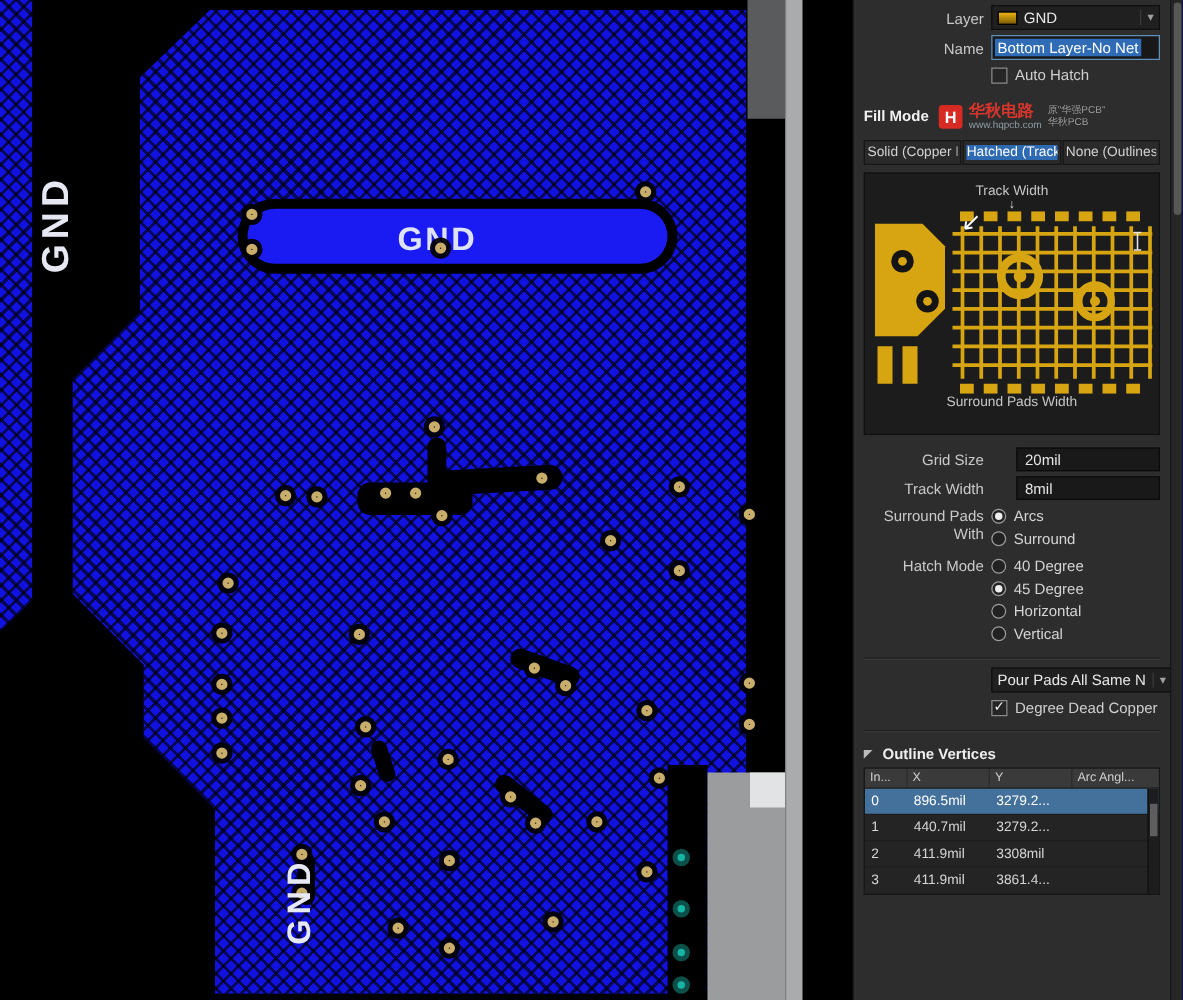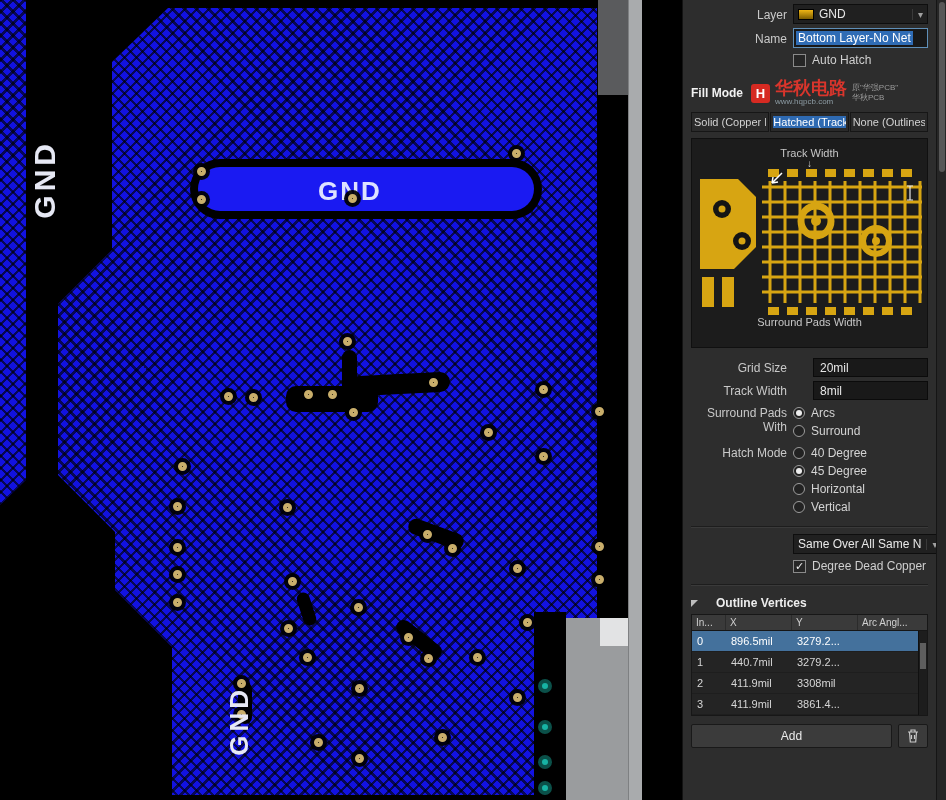--- a/index.html
+++ b/index.html
@@ -52,40 +52,40 @@
   .checkline { display:flex; align-items:center; gap:6px; height:16px; }
   .checkbox { width:13px; height:13px; background:#262626; border:1px solid #8a8a8a; color:#efefef;
     font-size:11px; line-height:11px; text-align:center; flex:none; }
   .checkbox.checked::after { content:"✓"; }
   .fillrow { display:flex; align-items:center; gap:6px; margin:6px 0 4px; height:30px; }
   .fill-label { font-weight:700; color:#f2f2f2; white-space:nowrap; }
   .brand { display:flex; align-items:center; gap:5px; margin-left:2px; min-width:0; }
   .brand-h { width:19px; height:19px; background:#d62a22; color:#fff; font-weight:700; font-size:13px;
     border-radius:3px; display:flex; align-items:center; justify-content:center; flex:none; }
   .brand-col { display:flex; flex-direction:column; line-height:1.05; min-width:0; }
-  .brand-name { color:#d9352c; font-weight:700; font-size:18px; white-space:nowrap; }
+  .brand-name { color:#d9352c; font-weight:700; font-size:13px; white-space:nowrap; }
   .brand-url { color:#8d9ca4; font-size:8px; white-space:nowrap; }
   .brand-note { color:#9b9b9b; font-size:8px; line-height:1.2; white-space:nowrap; overflow:hidden; }
   .tabs { display:flex; gap:1px; margin-bottom:6px; }
   .tab { flex:1; height:20px; background:#2a2a2a; border:1px solid #161616; color:#d2d2d2; font-size:11px;
     display:flex; align-items:center; justify-content:flex-start; padding:0 2px; overflow:hidden; }
   .tab span { white-space:nowrap; overflow:hidden; }
   .tab.sel span { background:#2e6ab2; color:#fff; }
   .preview { position:relative; height:210px; background:#1c1c1c; border:1px solid #101010; margin-bottom:10px;
     display:flex; flex-direction:column; align-items:center; padding-top:8px; gap:1px; flex:none; }
   .pv-label { color:#c6c6c6; font-size:11px; }
   .dn { color:#d8d8d8; font-size:10px; line-height:8px; }
   .ibeam { position:absolute; right:12px; top:46px; }
   .input { height:19px; background:#191919; border:1px solid #0b0b0b; color:#e6e6e6; display:flex;
     align-items:center; padding:0 6px;margin-left:20px; }
   .radio-line { display:flex; align-items:center; gap:6px; height:18px; color:#d4d4d4; }
   .radio { width:12px; height:12px; border-radius:50%; border:1px solid #9c9c9c; background:#222; position:relative; flex:none; }
   .radio.sel::after { content:""; position:absolute; inset:2px; border-radius:50%; background:#ededed; }
   .hr { border-top:1px solid #1d1d1d; border-bottom:1px solid #3a3a3a; margin:6px 0; height:0; }
-  .sect { display:flex; align-items:center; gap:18px; margin:4px 0 4px; }
+  .sect { display:flex; align-items:center; gap:8px; margin:4px 0 4px; }
   .tri { width:0; height:0; border-top:7px solid #bdbdbd; border-right:7px solid transparent; }
   .sect-title { font-weight:700; color:#eeeeee; }
   .vtable { border:1px solid #171717; background:#242424; flex:none; }
   .thead { display:grid; grid-template-columns:34px 66px 66px 1fr; background:#3a3a3a; border-bottom:1px solid #161616; }
   .th { padding:2px 4px; font-size:10px; color:#d0d0d0; border-right:1px solid #2b2b2b; white-space:nowrap; overflow:hidden; }
   .tbody { position:relative; }
   .tr { display:grid; grid-template-columns:34px 66px 66px 1fr; height:21px; align-items:center;
     border-bottom:1px solid #1e1e1e; color:#d6d6d6; }
   .tr.sel { background:#44719c; color:#fff; }
   .td { padding:0 5px; font-size:11px; white-space:nowrap; overflow:hidden; }
@@ -332,21 +332,21 @@
           </div>
         </div>
     </div>
 
 
     <div class="hr"></div>
 
     <div class="frow">
       <div></div>
       <div class="combo">
-        <span style="white-space:nowrap;overflow:hidden;">Same Over All Same N</span>
+        <span style="white-space:nowrap;overflow:hidden;">Pour Pads All Same N</span>
         <span class="caret">▾</span>
       </div>
     </div>
 
     <div class="frow">
       <div></div>
       <div class="checkline">
         <span class="checkbox checked"></span>
         <span>Degree Dead Copper</span>
       </div>
@@ -390,26 +390,18 @@
             <div class="td">411.9mil</div>
             <div class="td">3861.4...</div>
             <div class="td"></div>
           </div>
           <div class="tscroll">
             <div class="tthumb"></div>
           </div>
       </div>
     </div>
 
-    <div class="actions">
-      <div class="btn">Add</div>
-      <div class="icon-btn">
-        <svg width="12" height="14" viewBox="0 0 12 14" fill="none" stroke="#c9c9c9" stroke-width="1.2">
-          <path d="M1 3h10M4 3V1h4v2M2.5 3l.8 10h5.4l.8-10M4.5 6v4M7.5 6v4"></path>
-        </svg>
-      </div>
-    </div>
   </div>
 
   <div class="pscroll">
     <div class="pthumb"></div>
   </div>
 </div>
 
 </body></html>

